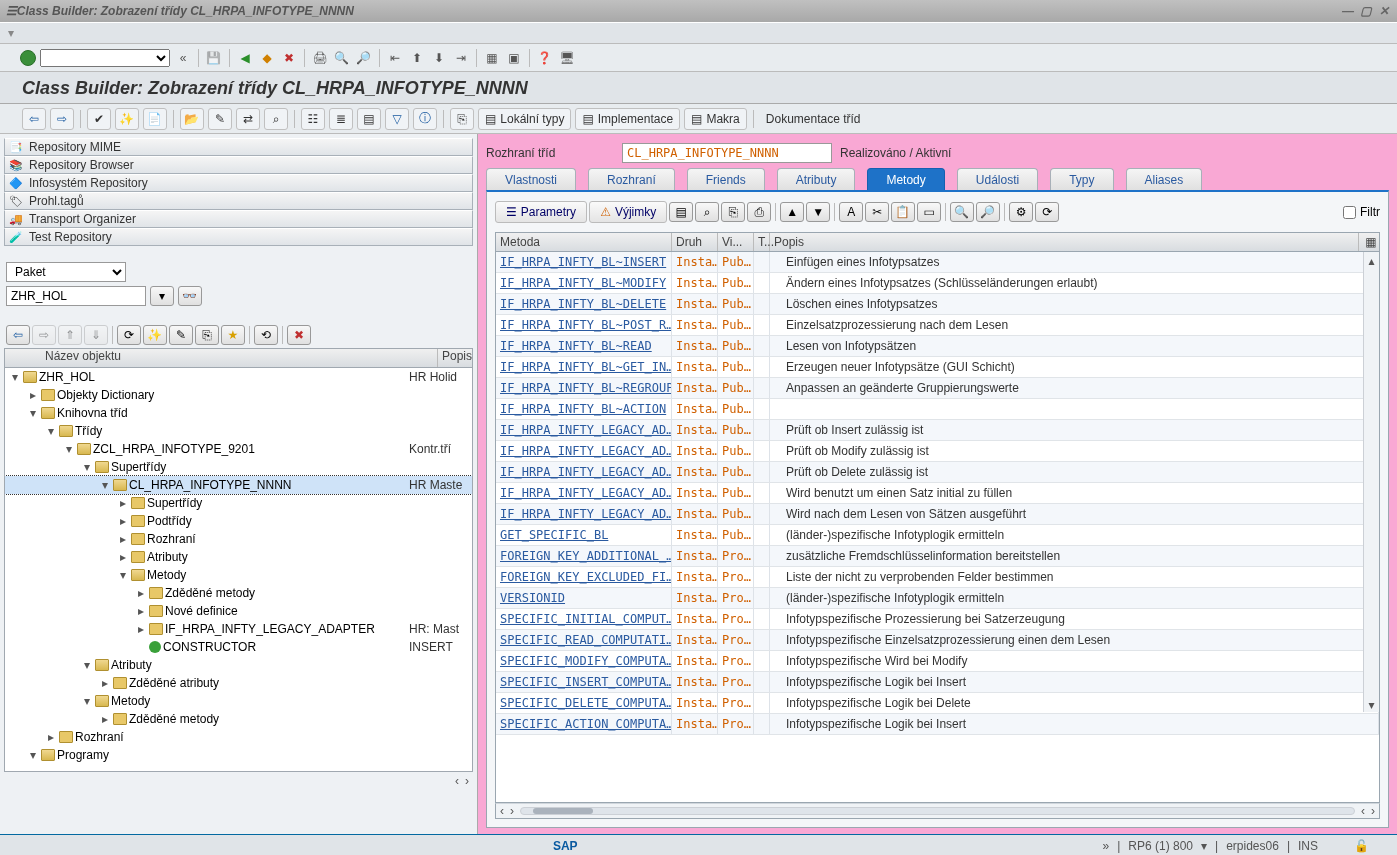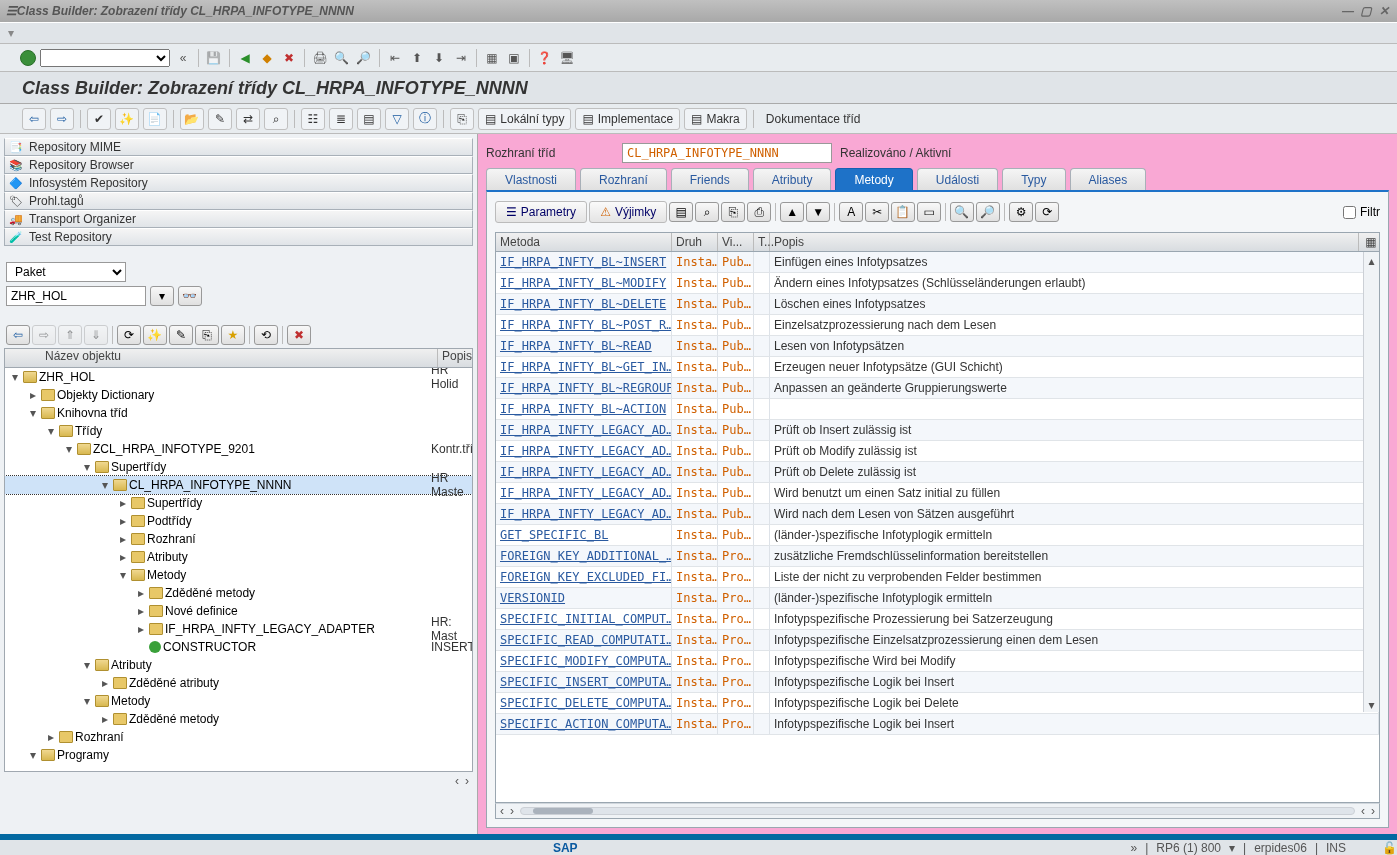--- a/index.html
+++ b/index.html
@@ -26,55 +26,55 @@
 .pkgrow { display: flex; align-items: center; gap: 4px; }
 .pkgrow select, .pkgrow input { height: 20px; border: 1px solid #999; background: #fff; padding: 0 4px; }
 .smallbtn { width: 24px; height: 20px; background: linear-gradient(#f8f8f8,#e0e0e0); border: 1px solid #999; border-radius: 3px; cursor: pointer; display: inline-flex; align-items: center; justify-content: center; }
 .treetb { height: 26px; display: flex; align-items: center; gap: 2px; margin-top: 16px; padding: 0 2px; }
 .treehdr { height: 20px; background: linear-gradient(#f0f0f0,#d8dce0); border: 1px solid #a0a8b0; display: flex; font-size: 11px; color: #444; }
 .treehdr .c1 { width: 410px; padding-left: 4px; border-right: 1px solid #bbb; margin-left: 36px; }
 .treehdr .c2 { flex: 1; padding-left: 4px; }
 .tree { background: #fff; border: 1px solid #a0a8b0; border-top: none; height: 404px; overflow: auto; font-size: 12px; position: relative; }
 .tree .row { height: 18px; display: flex; align-items: center; }
 .tree .row .lbl { display: flex; align-items: center; gap: 2px; }
-.tree .row .desc { position: absolute; left: 426px; color: #333; }
+.tree .row .desc { position: absolute; left: 404px; color: #333; }
 .tree .caret { width: 12px; display: inline-block; text-align: center; color: #555; cursor: pointer; }
 .tree .folder { width: 14px; height: 12px; background: #e8c868; border: 1px solid #b09030; border-radius: 1px; display: inline-block; }
 .tree .openf { background: linear-gradient(#f0d890,#d8b850); }
 .tree .method { width: 12px; height: 12px; border-radius: 50%; background: #3aa03a; display: inline-block; }
 .tree .sel { background: #cfe3f8; outline: 1px dotted #333; }
 .tree-scroll { display: flex; justify-content: flex-end; padding: 2px 4px; gap: 6px; color: #555; }
 .rightpane { flex: 1; background: #f9a8d4; padding: 6px 8px; display: flex; flex-direction: column; }
 .classrow { display: flex; align-items: center; gap: 8px; height: 26px; }
 .classrow .lbl { width: 128px; color: #333; }
 .classrow input { width: 210px; height: 20px; border: 1px solid #999; background: #fff; font-family: Consolas, monospace; color: #d06000; padding: 0 4px; }
 .classrow .status { color: #333; }
-.tabs { display: flex; gap: 4px; margin-top: 2px; }
+.tabs { display: flex; gap: 12px; margin-top: 2px; }
 .tab { height: 22px; padding: 0 18px; background: linear-gradient(#f5f5f5,#e0e0e0); border: 1px solid #a8b0b8; border-bottom: none; border-radius: 4px 4px 0 0; display: flex; align-items: center; cursor: pointer; color: #2a5aa0; }
 .tab.active { background: #1e72c8; color: #fff; border-color: #1560b0; }
 .tabbody { border: 1px solid #9aa6b0; background: #f4f6f8; flex: 1; padding: 8px; display: flex; flex-direction: column; border-top: 2px solid #1e72c8;}
 .methtb { height: 24px; display: flex; align-items: center; gap: 2px; }
 .methtb .lbtn { height: 22px; padding: 0 10px; background: linear-gradient(#fafafa,#e4e4e4); border: 1px solid #bbb; border-radius: 3px; cursor: pointer; display: inline-flex; align-items: center; gap: 4px; color: #006; }
 .gridhdr { height: 20px; background: linear-gradient(#f0f0f0,#d8dce0); border: 1px solid #9aa6b0; display: flex; margin-top: 8px; font-size: 11px; color: #444; }
 .gridhdr div { border-right: 1px solid #bbb; padding-left: 4px; display: flex; align-items: center; }
 .gridhdr .config { margin-left: auto; border-right: none; width: 20px; justify-content: center; cursor: pointer; }
 .grid { background: #fff; border: 1px solid #9aa6b0; border-top: none; flex: 1; overflow: auto; position: relative; }
 .grid .grow { height: 21px; display: flex; border-bottom: 1px solid #e0e4e8; }
 .grid .grow:nth-child(even) { background: #f4f7fb; }
 .grid .grow > div { border-right: 1px solid #dde2e8; padding-left: 4px; display: flex; align-items: center; overflow: hidden; white-space: nowrap; }
 .cmeth { width: 176px; color: #2a5aa0; font-family: Consolas, monospace; text-decoration: underline; cursor: pointer; }
 .cdruh { width: 46px; color: #d06000; font-family: Consolas, monospace; }
 .cvi { width: 36px; color: #d06000; font-family: Consolas, monospace; }
 .ct { width: 16px; }
-.cpop { flex: 1; color: #333; }
+.cpop { flex: 1; color: #333; margin-left: 12px; }
 .grid-vscroll { position: absolute; right: 0; top: 0; width: 16px; background: #f0f3f6; border-left: 1px solid #ccd0d6; display: flex; flex-direction: column; align-items: center; padding-top: 2px; gap: 430px; color: #555; }
 .grid-hscroll { height: 16px; display: flex; align-items: center; border: 1px solid #9aa6b0; border-top: 1px solid #d0d6dc; background: #f0f3f6; padding: 0 4px; gap: 6px; color: #555; }
 .grid-hscroll .track { flex: 1; height: 8px; background: #dfe4ea; border: 1px solid #ccd0d6; border-radius: 4px; position: relative; }
 .grid-hscroll .thumb { position: absolute; left: 12px; top: 0; width: 60px; height: 6px; background: #aab2bc; border-radius: 3px; }
-.statusbar { height: 22px; background: #e0e4e8; border-top: 6px solid #0369a1; display: flex; align-items: center; padding: 0 0; color: #555; }
+.statusbar { height: 22px; background: #e0e4e8; border-top: 1px solid #0369a1; display: flex; align-items: center; padding: 0 28px; color: #555; }
 .statusbar .logo { margin: 0 auto; width: 40px; text-align: center; font-weight: bold; color: #0a5aa0; }
 .statusbar .right { display: flex; gap: 8px; align-items: center; }
 </style>
 </head>
 <body>
 
 <div class="titlebar">
   <span>☰ </span>
   <span>Class Builder: Zobrazení třídy CL_HRPA_INFOTYPE_NNNN</span>
   <div class="wincontrols">

